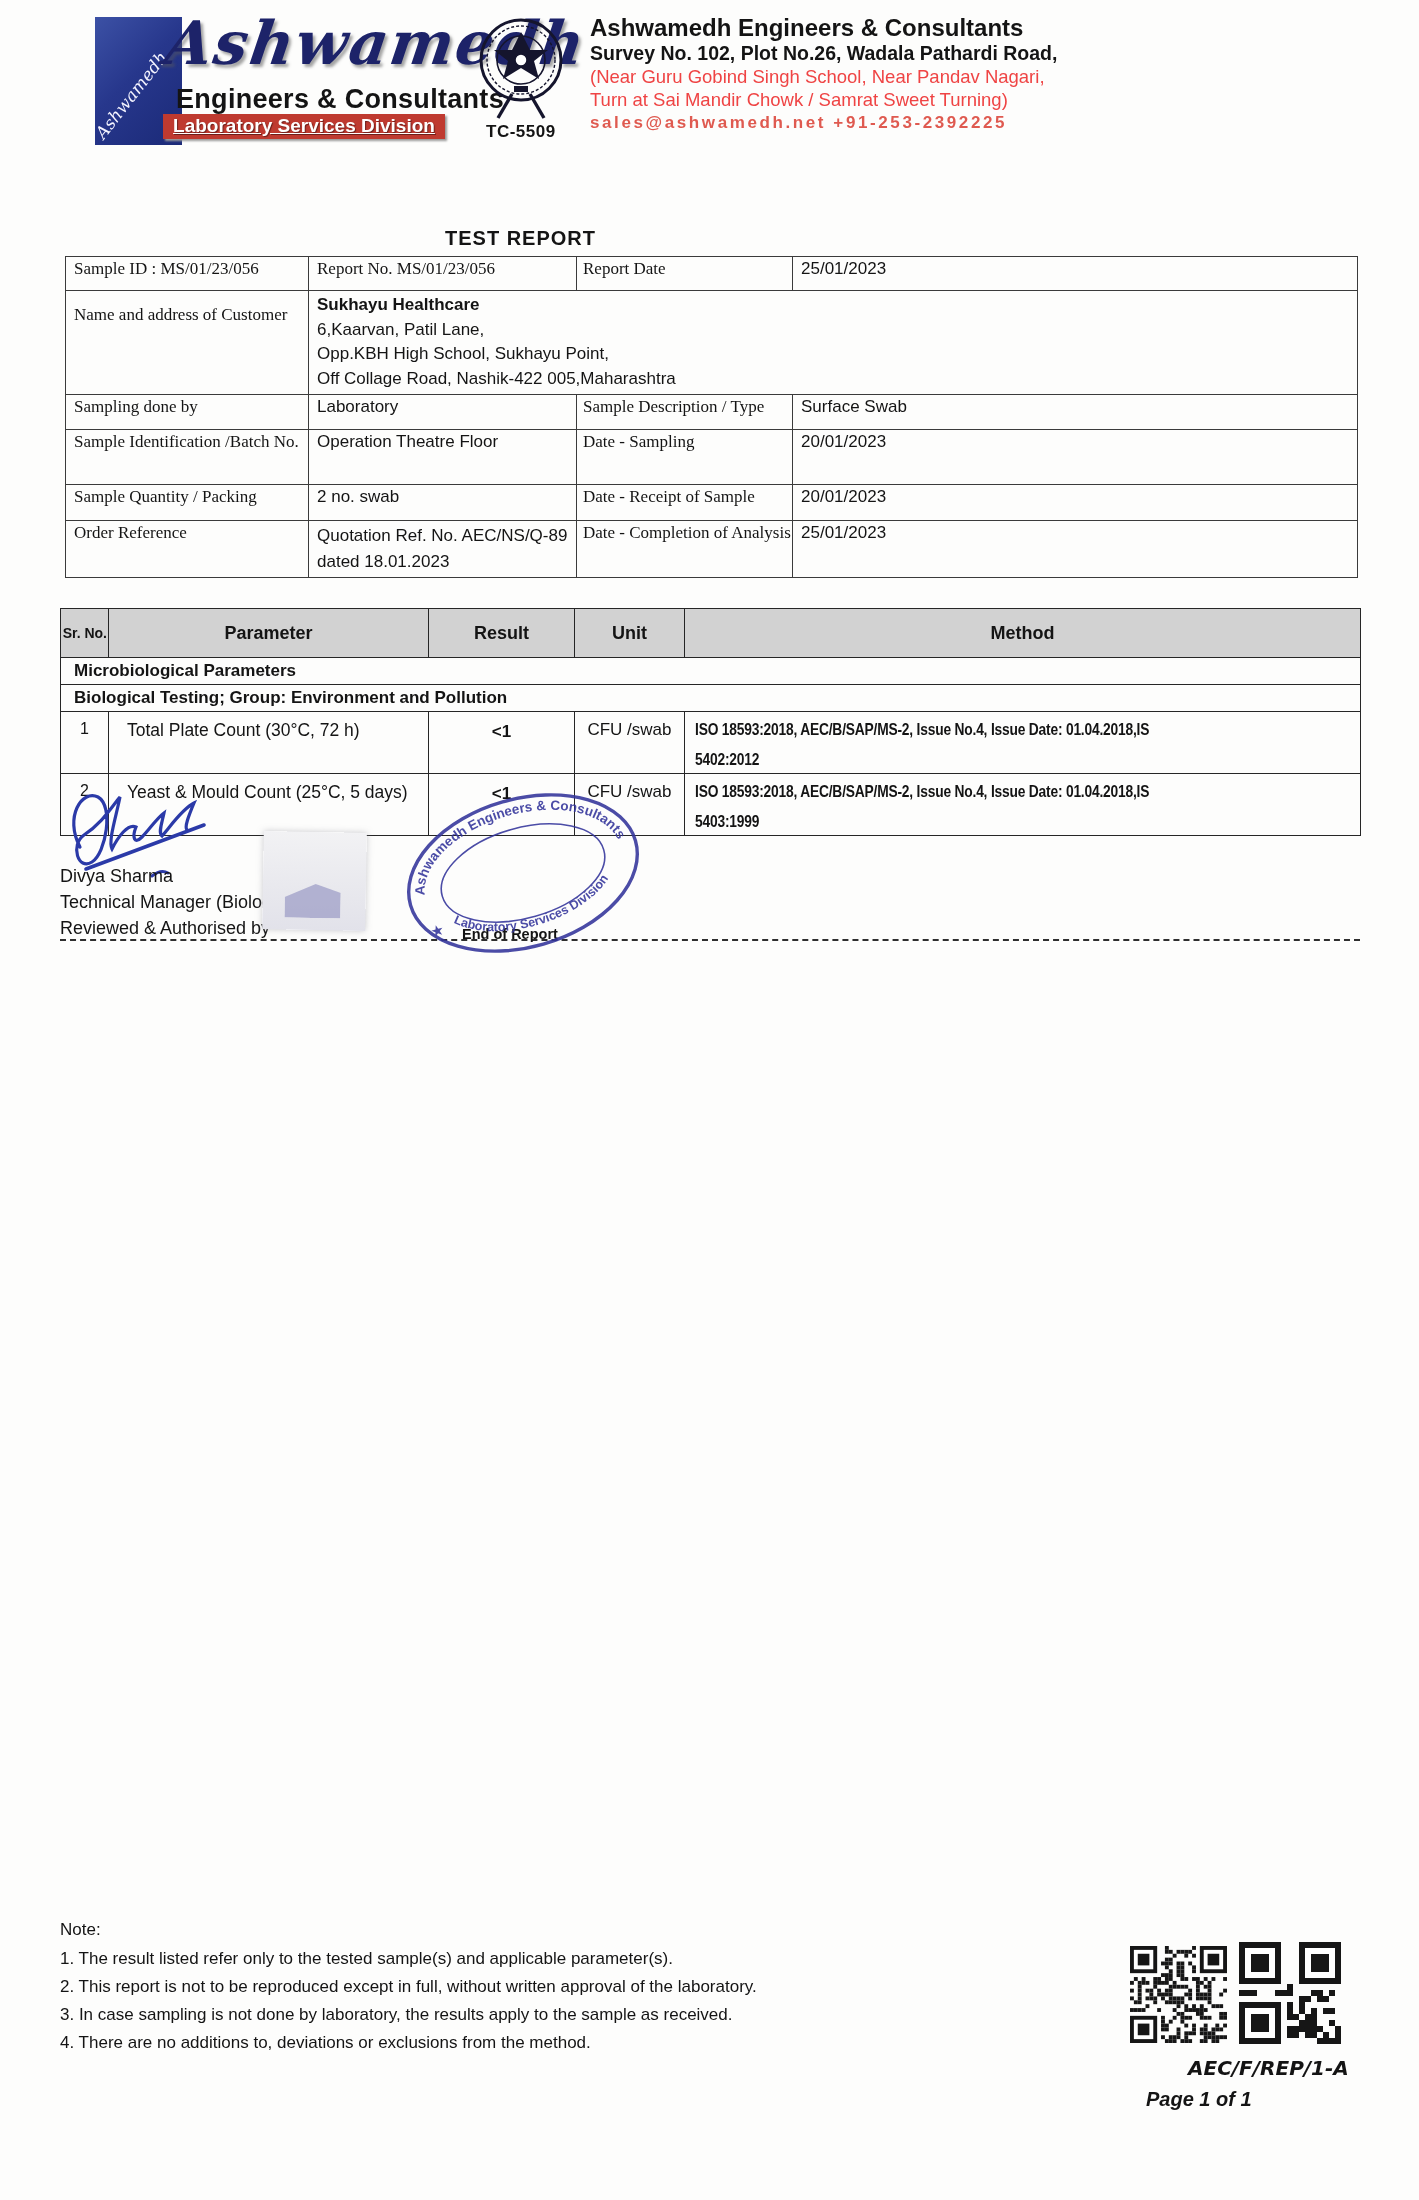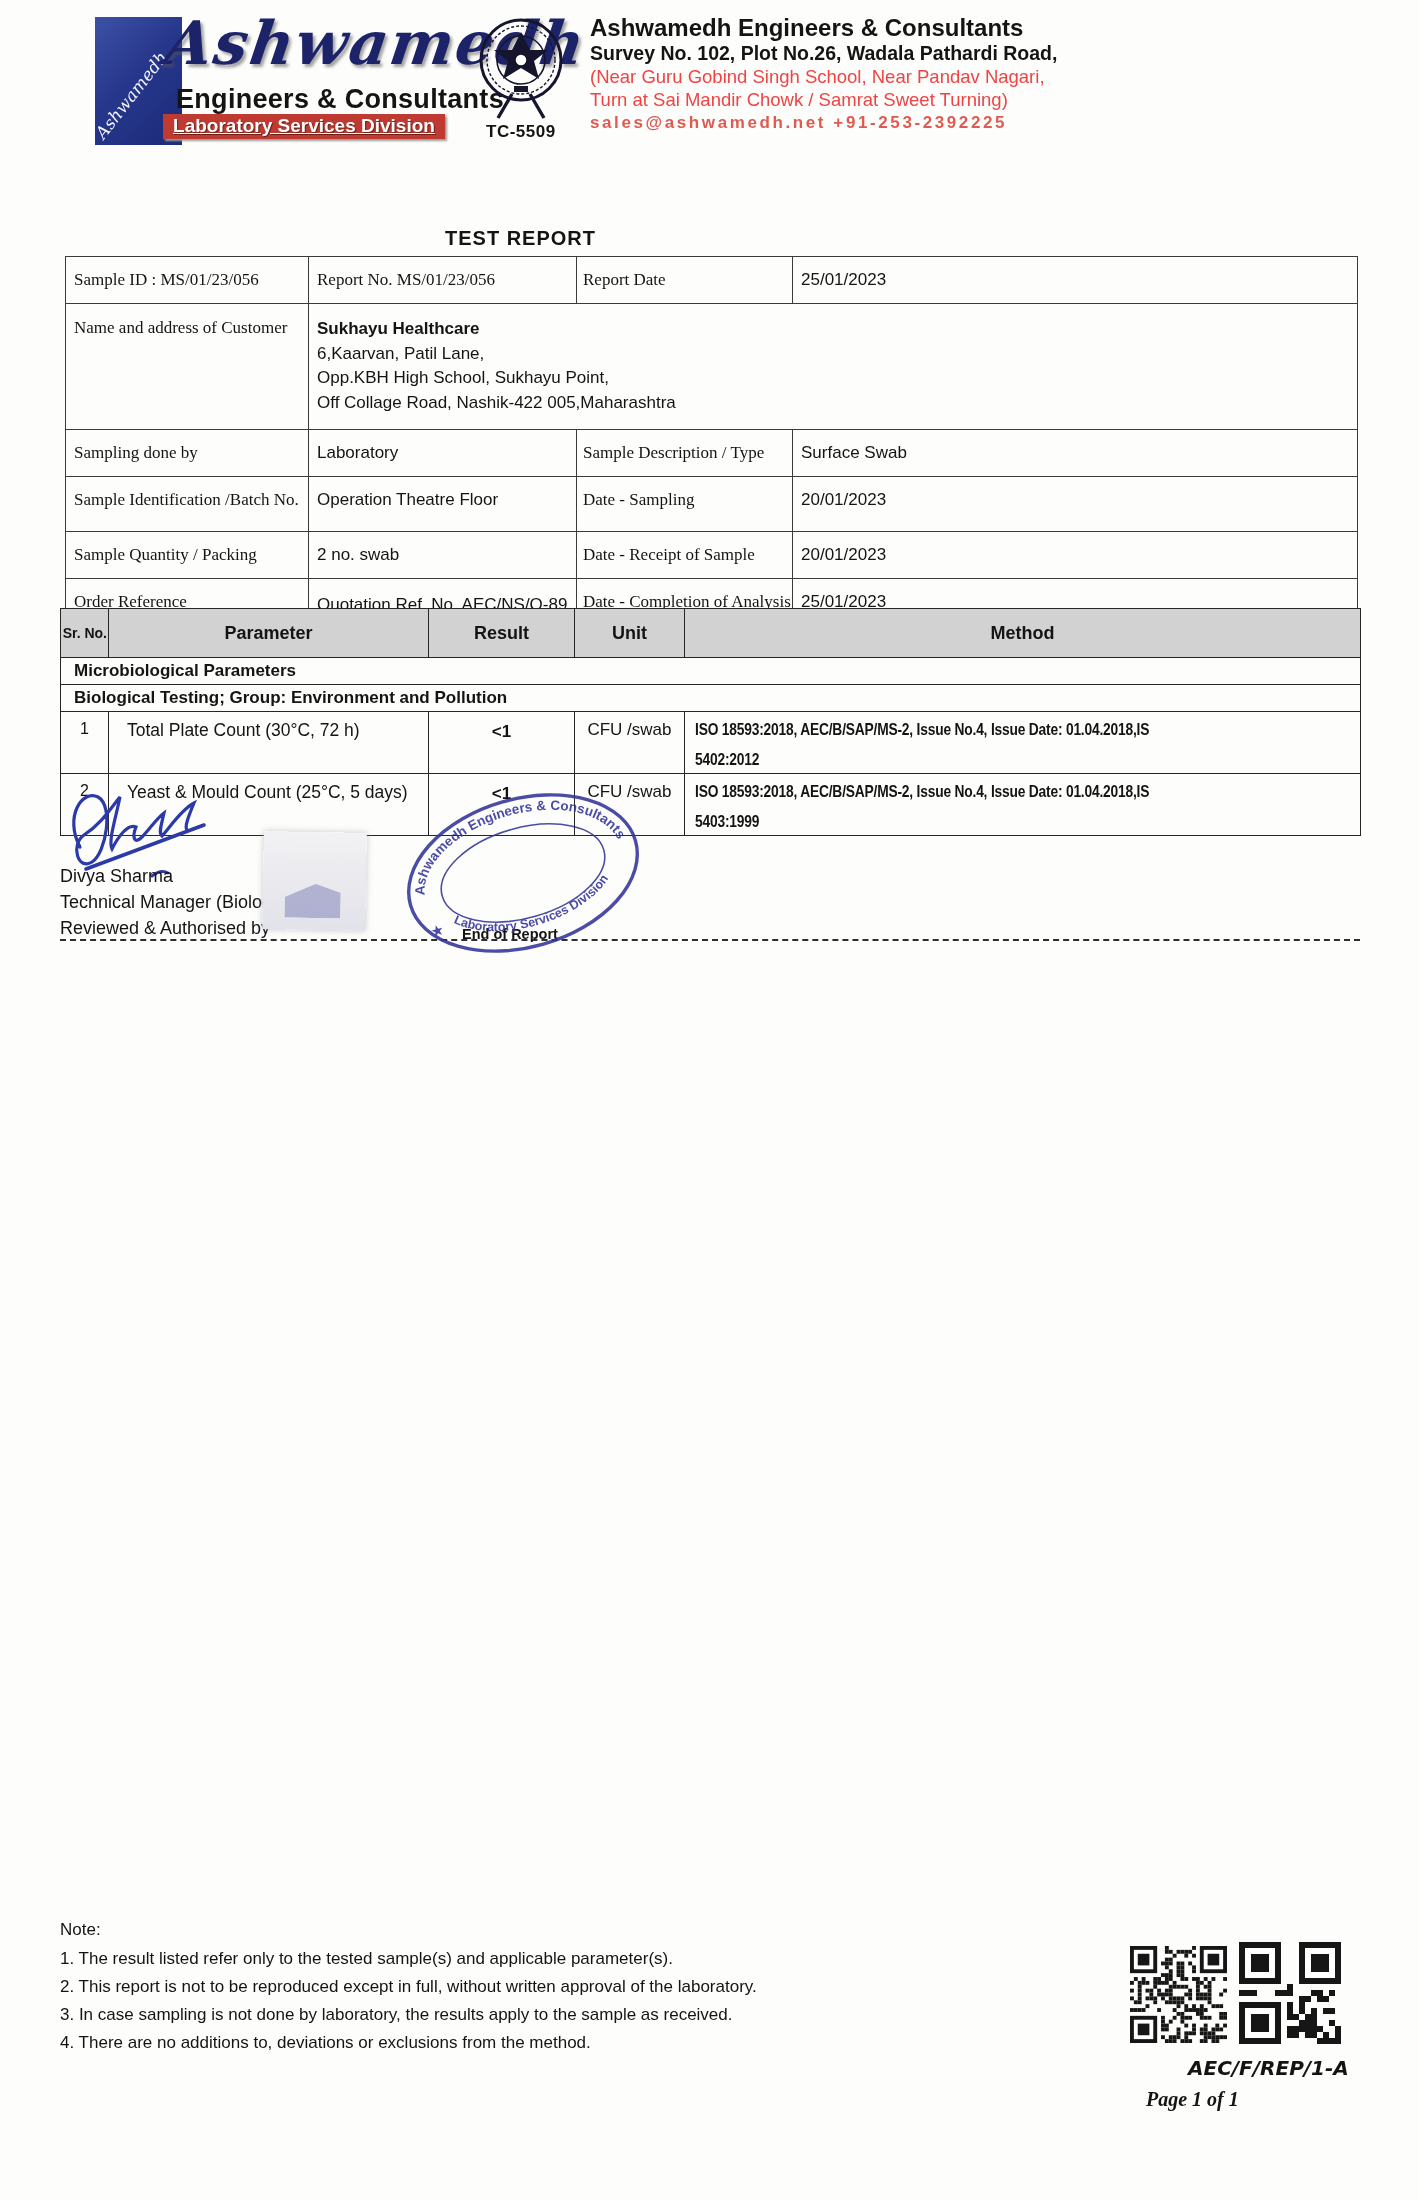--- a/index.html
+++ b/index.html
@@ -26,21 +26,21 @@
   .hr-addr-b{font-size:19.5px;font-weight:bold;}
   .hr-addr{font-size:18.5px;color:#ef4444;}
   .hr-contact{font-size:17px;font-weight:bold;color:#df5a50;letter-spacing:2.6px;margin-top:2px;}
 
   
   .report-title{left:445px;top:227px;font-size:20px;font-weight:bold;letter-spacing:1px;}
 
   
   table{border-collapse:collapse;table-layout:fixed;}
   .info-table{left:65px;top:256px;width:1292px;}
-  .info-table td{border:1.5px solid #3b3b3b;padding:13px 8px;vertical-align:top;font-size:17px;}
+  .info-table td{border:1.5px solid #3b3b3b;padding:2px 8px;vertical-align:top;font-size:17px;}
   .lbl{font-family:"Liberation Serif",serif;font-size:18px;}
   .lbl3{font-family:"Liberation Serif",serif;font-size:16.5px;white-space:nowrap;padding-left:6px!important;}
   .val{font-family:"Liberation Sans",sans-serif;font-size:17px;}
   .nw{white-space:nowrap;}
   .cust-name{font-weight:bold;}
   .addr-line{line-height:1.45;}
 
   
   .res-table{left:60px;top:608px;width:1300px;}
   .res-table td{border:1.6px solid #262626;vertical-align:top;}
@@ -69,21 +69,21 @@
 
   
   .note-label{left:60px;top:1920px;font-size:17px;}
   .note-item{left:60px;font-size:17px;}
 
   
   .qr{fill:#161616;}
   .qr1{left:1130px;top:1946px;width:97px;height:97px;}
   .qr2{left:1239px;top:1942px;width:102px;height:102px;}
   .doc-code{left:1188px;top:2056px;font-size:20px;font-style:italic;font-weight:bold;font-family:"DejaVu Sans",sans-serif;}
-  .page-no{left:1146px;top:2088px;font-size:20px;font-style:italic;font-weight:bold;font-family:Liberation Serif, serif;}
+  .page-no{left:1146px;top:2088px;font-size:20px;font-style:italic;font-weight:bold;font-family:Liberation Sans, sans-serif;}
 </style>
 </head>
 <body>
 
 <div class="page">
 
   <div class="abs logo-box">
     <span class="logo-box-script">Ashwamedh</span>
   </div>
   <div class="abs logo-script">Ashwamedh</div>

